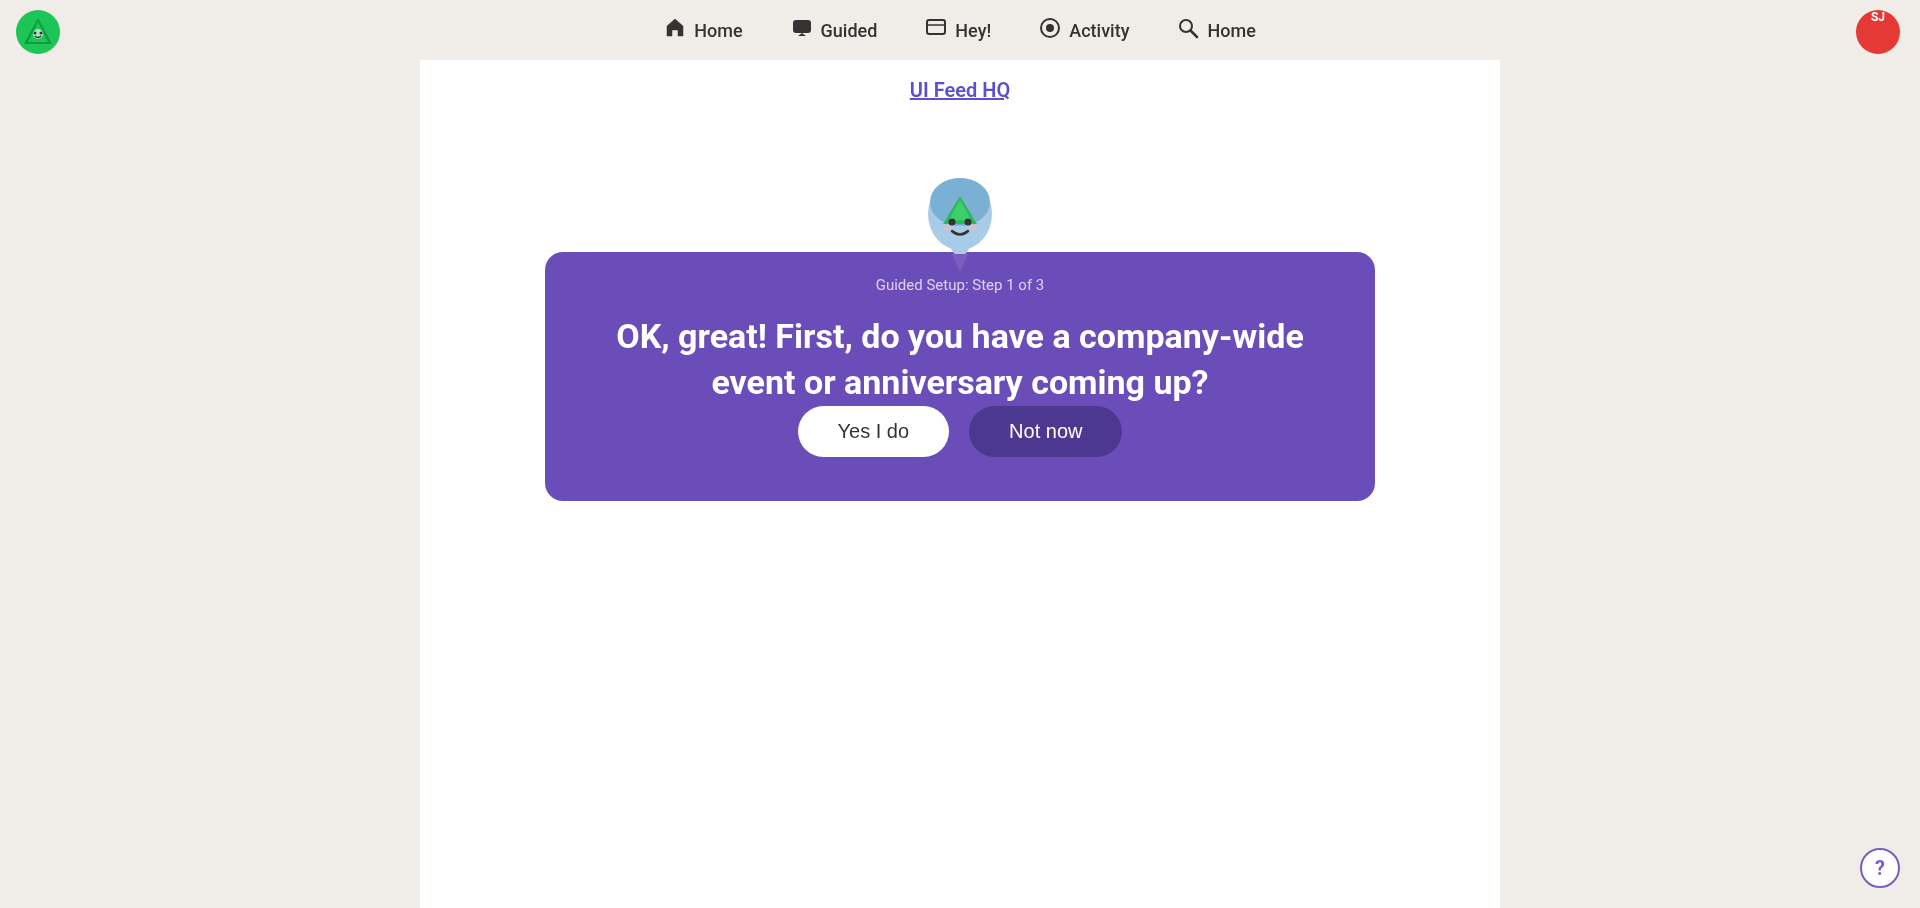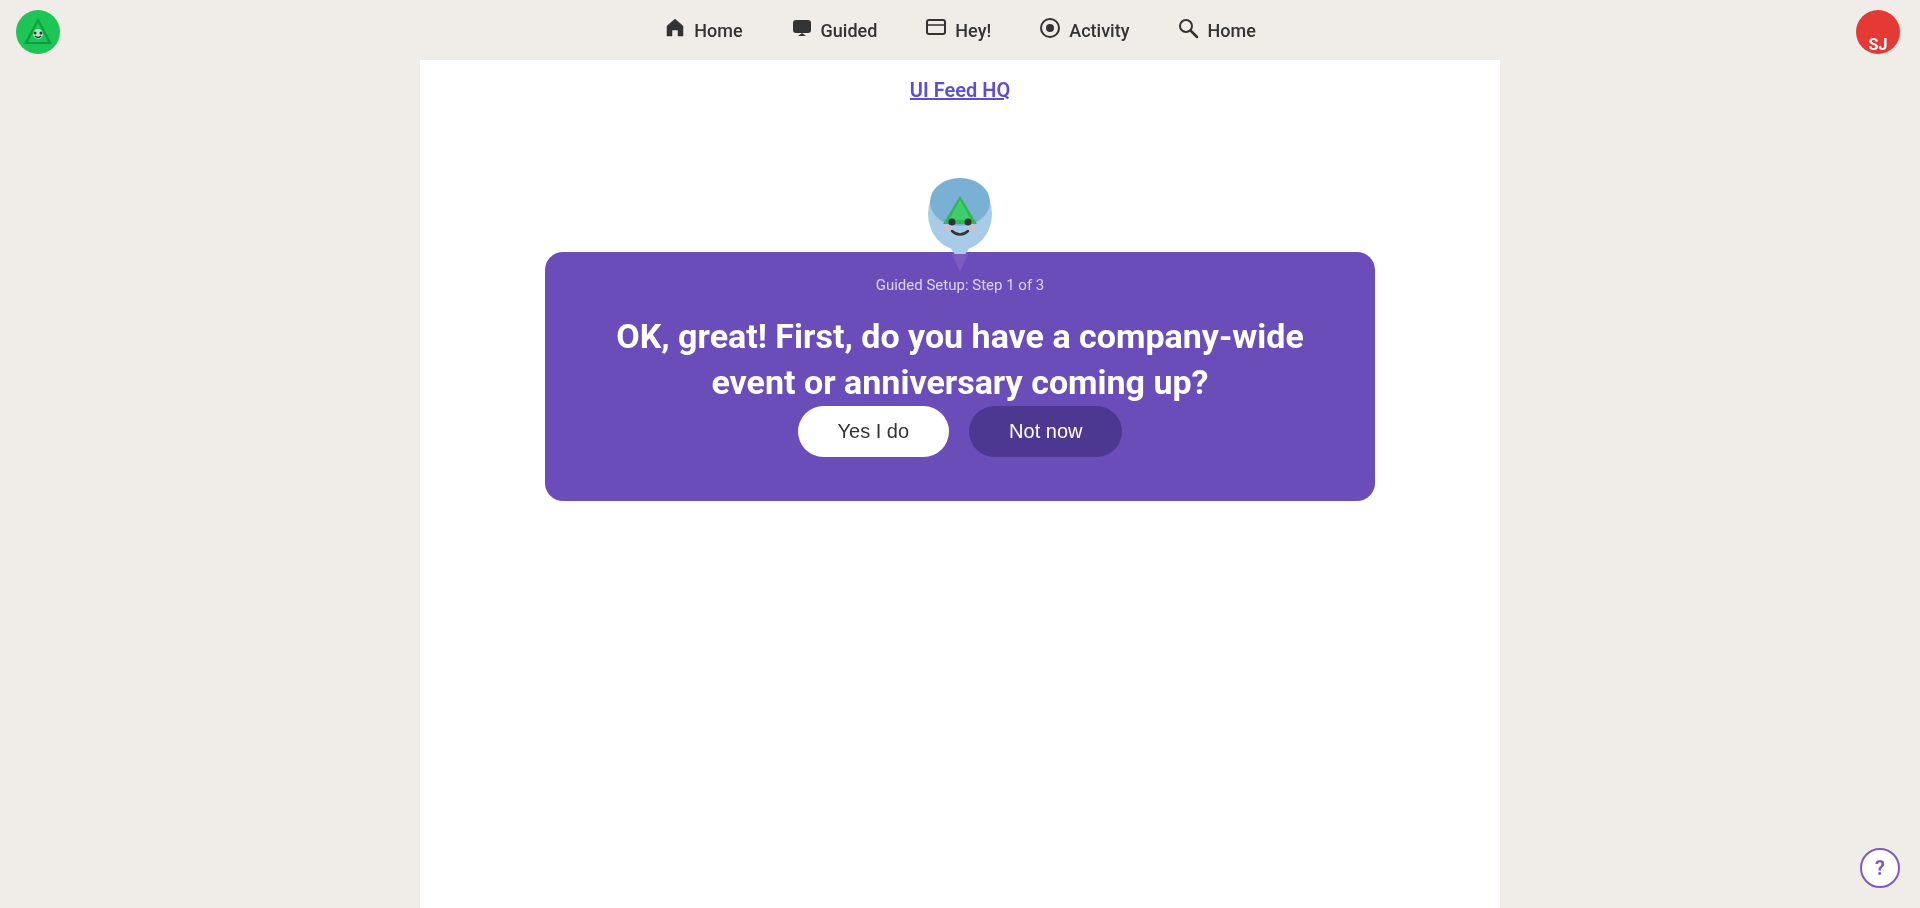--- a/index.html
+++ b/index.html
@@ -47,24 +47,24 @@
     
     .avatar {
       position: fixed;
       top: 10px;
       right: 20px;
       width: 44px;
       height: 44px;
       border-radius: 50%;
       background: #e53935;
       color: white;
-      font-size: 16px;
+      font-size: 12px;
       font-weight: 700;
       display: flex;
-      align-items: flex-end;
+      align-items: flex-start;
       justify-content: center;
       cursor: pointer;
       z-index: 200;
     }
 
     
     .help-btn {
       position: fixed;
       bottom: 20px;
       right: 20px;

